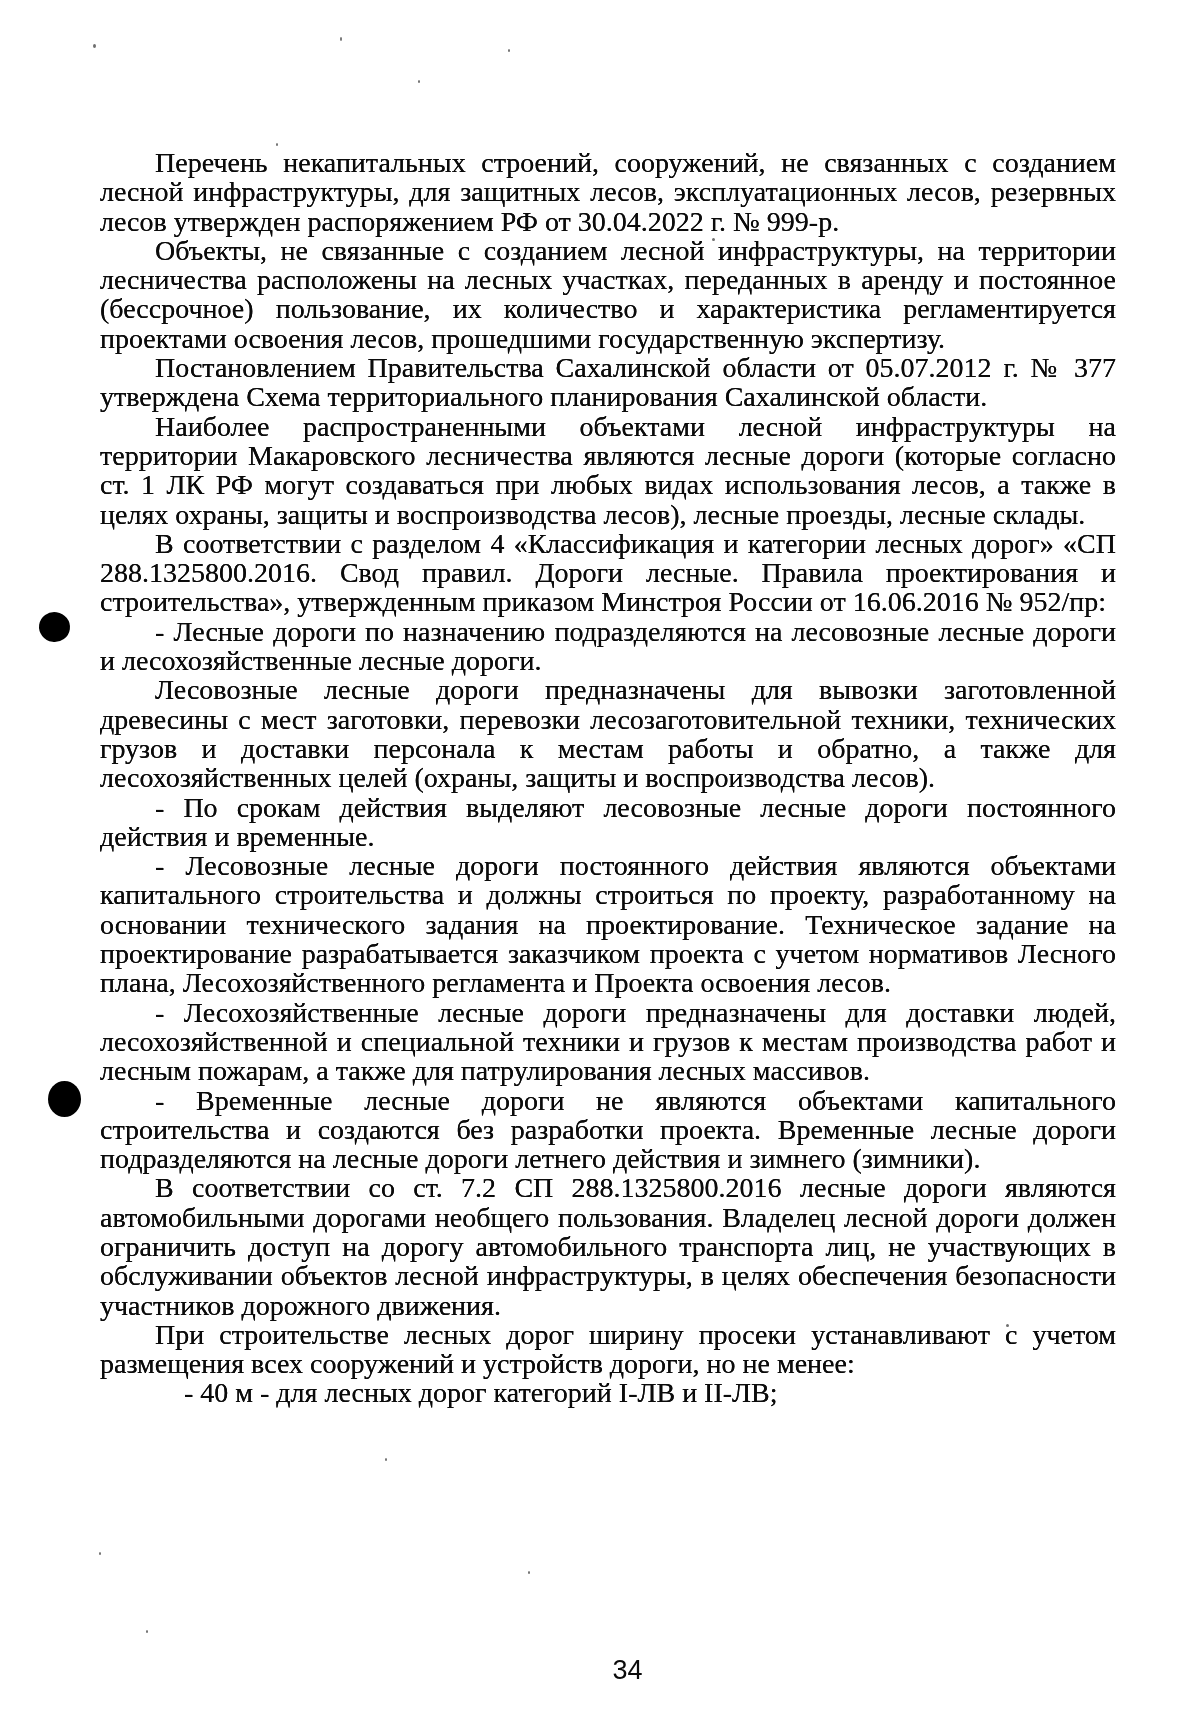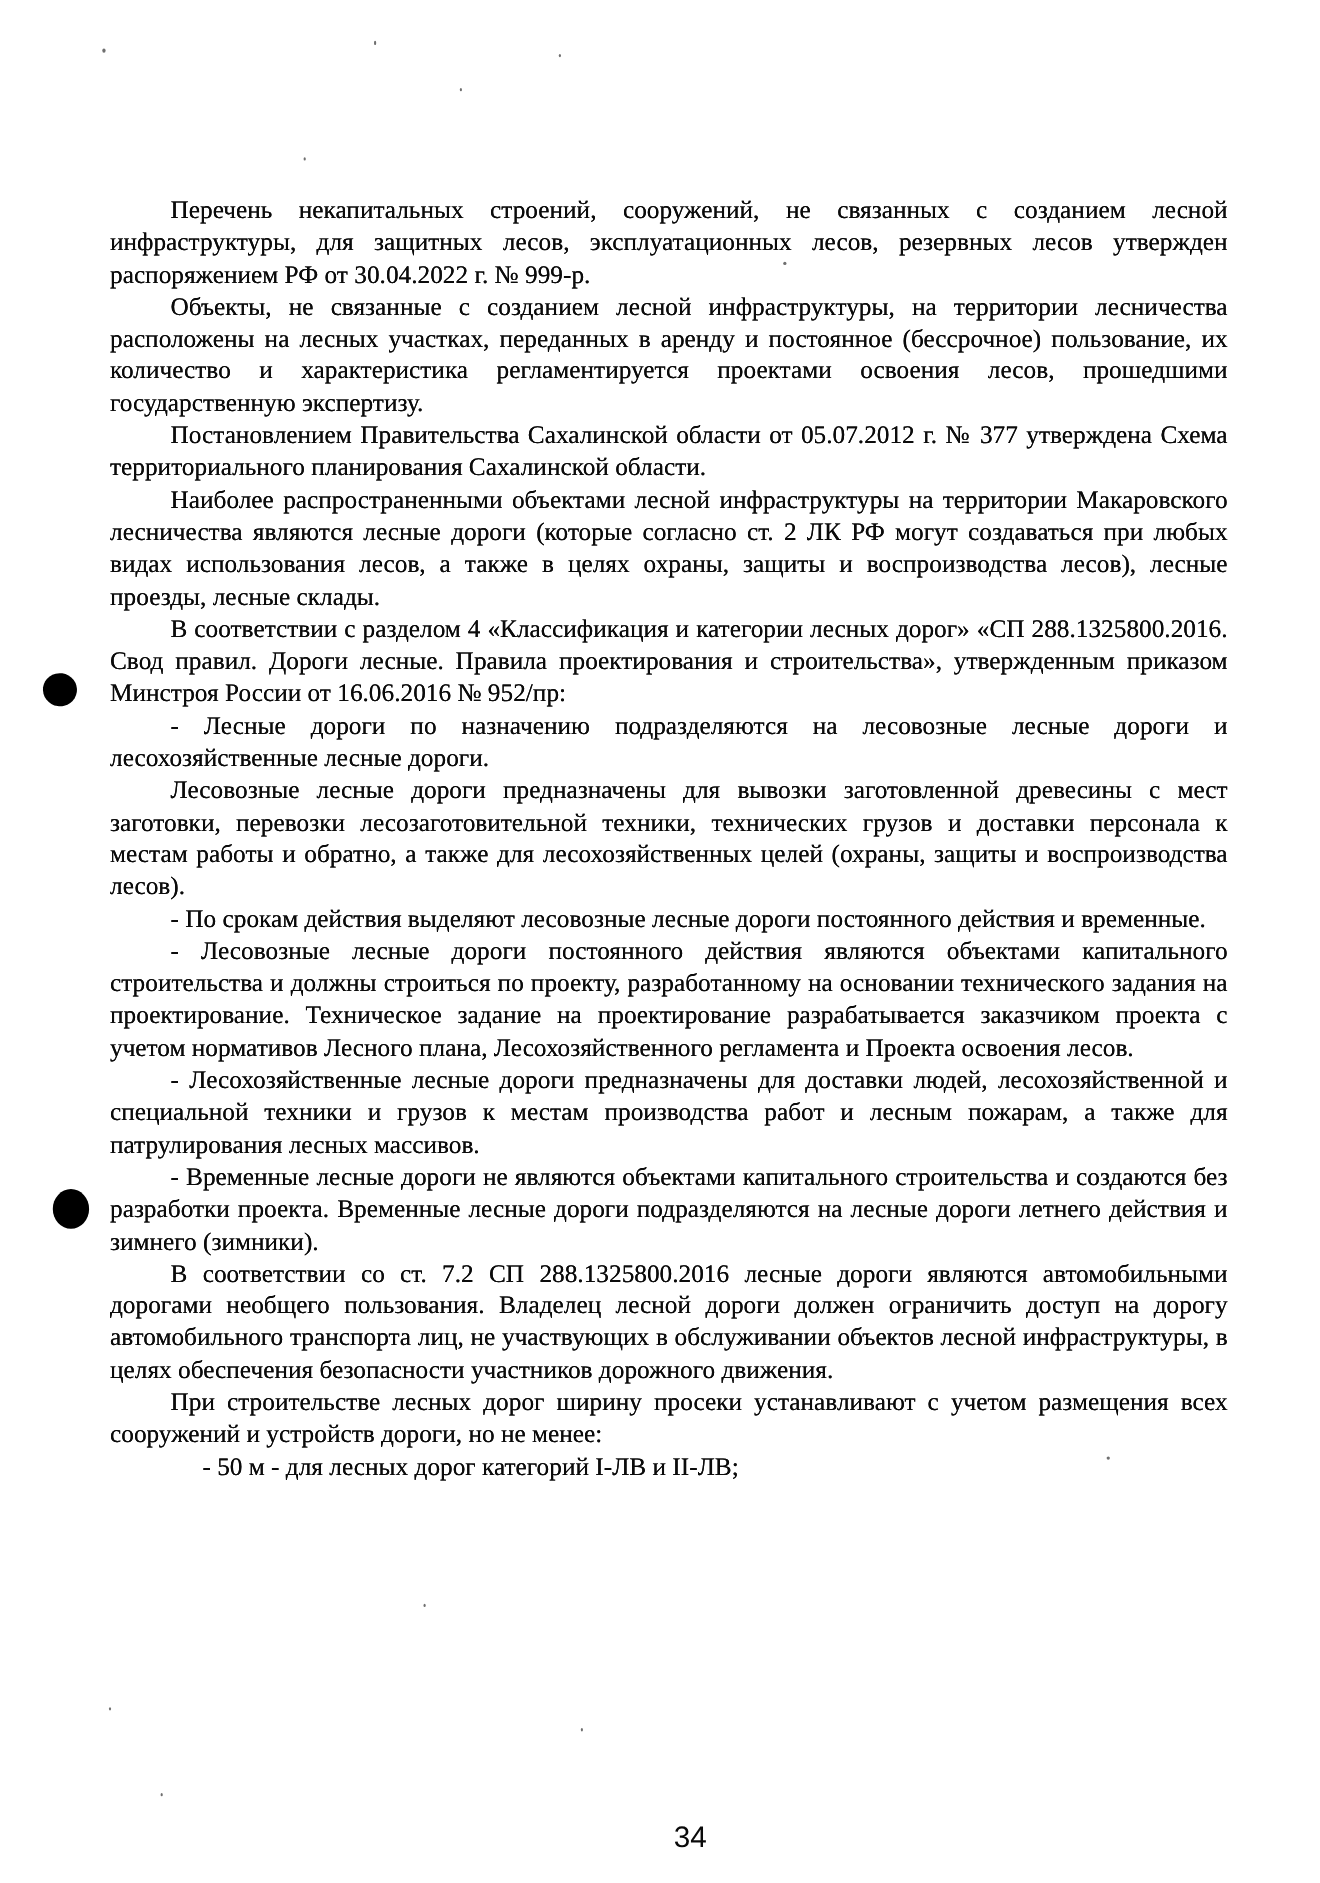--- a/index.html
+++ b/index.html
@@ -9,24 +9,23 @@
     margin:0 auto;
     background:#ffffff;
     overflow:hidden;
     font-family:"Liberation Serif", serif;
     color:#0b0b0b;
   }
   .text-block {
     position:absolute;
     left:100px; top:148px;
     width:1016px;
-    font-size:23px;
+    font-size:28px;
     line-height:29.3px;
     text-shadow:0 0 0.6px currentColor; 
-    margin-top:28px;
   }
   .para {
     margin:0;
     text-indent:55px;
     text-align:justify;
   }
   .para.list-item {
     text-indent:84px;
     text-align:left;
   }
@@ -55,31 +54,31 @@
 </style>
 </head>
 <body>
 
 <div class="page">
 
   <div class="text-block">
       <p class="para">Перечень некапитальных строений, сооружений, не связанных с созданием лесной инфраструктуры, для защитных лесов, эксплуатационных лесов, резервных лесов утвержден распоряжением РФ от 30.04.2022 г. № 999-р.</p>
       <p class="para">Объекты, не связанные с созданием лесной инфраструктуры, на территории лесничества расположены на лесных участках, переданных в аренду и постоянное (бессрочное) пользование, их количество и характеристика регламентируется проектами освоения лесов, прошедшими государственную экспертизу.</p>
       <p class="para">Постановлением Правительства Сахалинской области от 05.07.2012 г. № 377 утверждена Схема территориального планирования Сахалинской области.</p>
-      <p class="para">Наиболее распространенными объектами лесной инфраструктуры на территории Макаровского лесничества являются лесные дороги (которые согласно ст. 2 ЛК РФ могут создаваться при любых видах использования лесов, а также в целях охраны, защиты и воспроизводства лесов), лесные проезды, лесные склады.</p>
+      <p class="para">Наиболее распространенными объектами лесной инфраструктуры на территории Макаровского лесничества являются лесные дороги (которые согласно ст. 1 ЛК РФ могут создаваться при любых видах использования лесов, а также в целях охраны, защиты и воспроизводства лесов), лесные проезды, лесные склады.</p>
       <p class="para">В соответствии с разделом 4 «Классификация и категории лесных дорог» «СП 288.1325800.2016. Свод правил. Дороги лесные. Правила проектирования и строительства», утвержденным приказом Минстроя России от 16.06.2016 № 952/пр:</p>
       <p class="para">- Лесные дороги по назначению подразделяются на лесовозные лесные дороги и лесохозяйственные лесные дороги.</p>
       <p class="para">Лесовозные лесные дороги предназначены для вывозки заготовленной древесины с мест заготовки, перевозки лесозаготовительной техники, технических грузов и доставки персонала к местам работы и обратно, а также для лесохозяйственных целей (охраны, защиты и воспроизводства лесов).</p>
       <p class="para">- По срокам действия выделяют лесовозные лесные дороги постоянного действия и временные.</p>
       <p class="para">- Лесовозные лесные дороги постоянного действия являются объектами капитального строительства и должны строиться по проекту, разработанному на основании технического задания на проектирование. Техническое задание на проектирование разрабатывается заказчиком проекта с учетом нормативов Лесного плана, Лесохозяйственного регламента и Проекта освоения лесов.</p>
       <p class="para">- Лесохозяйственные лесные дороги предназначены для доставки людей, лесохозяйственной и специальной техники и грузов к местам производства работ и лесным пожарам, а также для патрулирования лесных массивов.</p>
       <p class="para">- Временные лесные дороги не являются объектами капитального строительства и создаются без разработки проекта. Временные лесные дороги подразделяются на лесные дороги летнего действия и зимнего (зимники).</p>
       <p class="para">В соответствии со ст. 7.2 СП 288.1325800.2016 лесные дороги являются автомобильными дорогами необщего пользования. Владелец лесной дороги должен ограничить доступ на дорогу автомобильного транспорта лиц, не участвующих в обслуживании объектов лесной инфраструктуры, в целях обеспечения безопасности участников дорожного движения.</p>
       <p class="para">При строительстве лесных дорог ширину просеки устанавливают с учетом размещения всех сооружений и устройств дороги, но не менее:</p>
-      <p class="para list-item">- 50 м - для лесных дорог категорий I-ЛВ и II-ЛВ;</p>
+      <p class="para list-item">- 40 м - для лесных дорог категорий I-ЛВ и II-ЛВ;</p>
     </div>
 
   <div class="hole-punch hp1"></div>
   <div class="hole-punch hp2"></div>
 
   <div class="speck" style="left:93px;  top:44px;   width:3px; height:4px;"></div>
   <div class="speck" style="left:340px; top:37px;   width:2px; height:4px;"></div>
   <div class="speck" style="left:418px; top:80px;   width:2px; height:3px;"></div>
   <div class="speck" style="left:508px; top:49px;   width:2px; height:3px;"></div>
   <div class="speck" style="left:276px; top:143px;  width:2px; height:3px;"></div>

